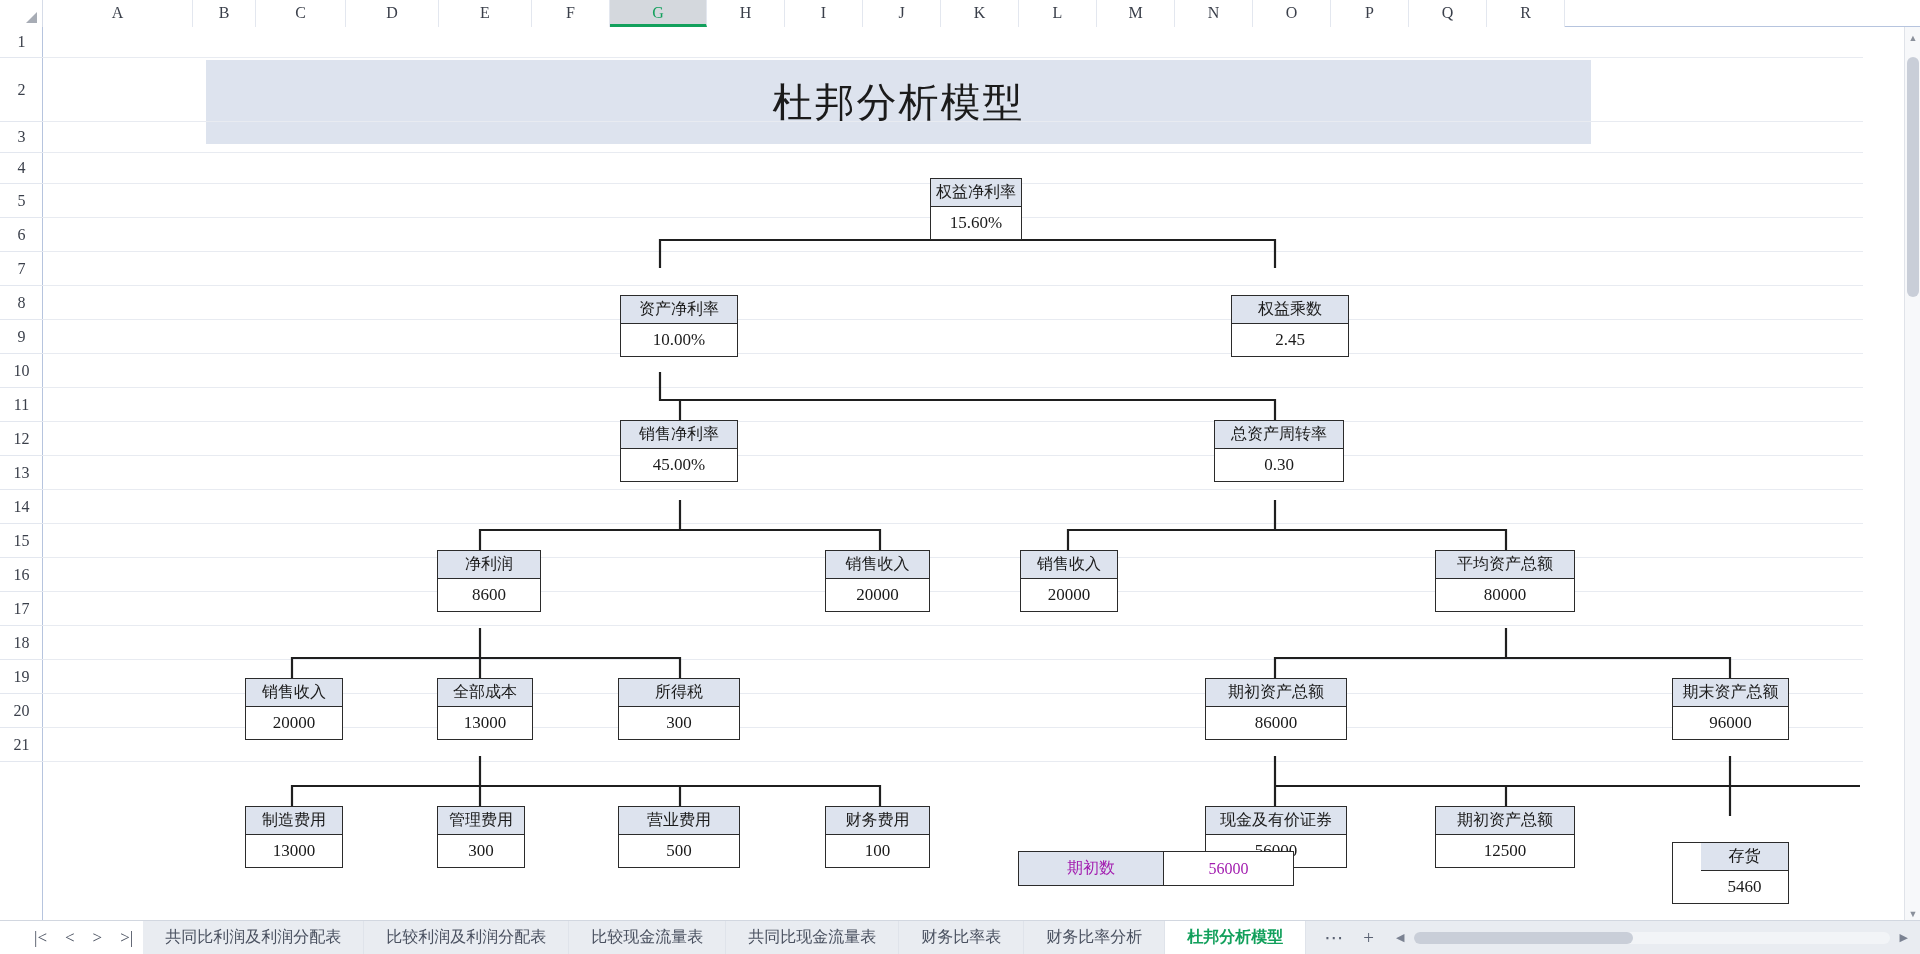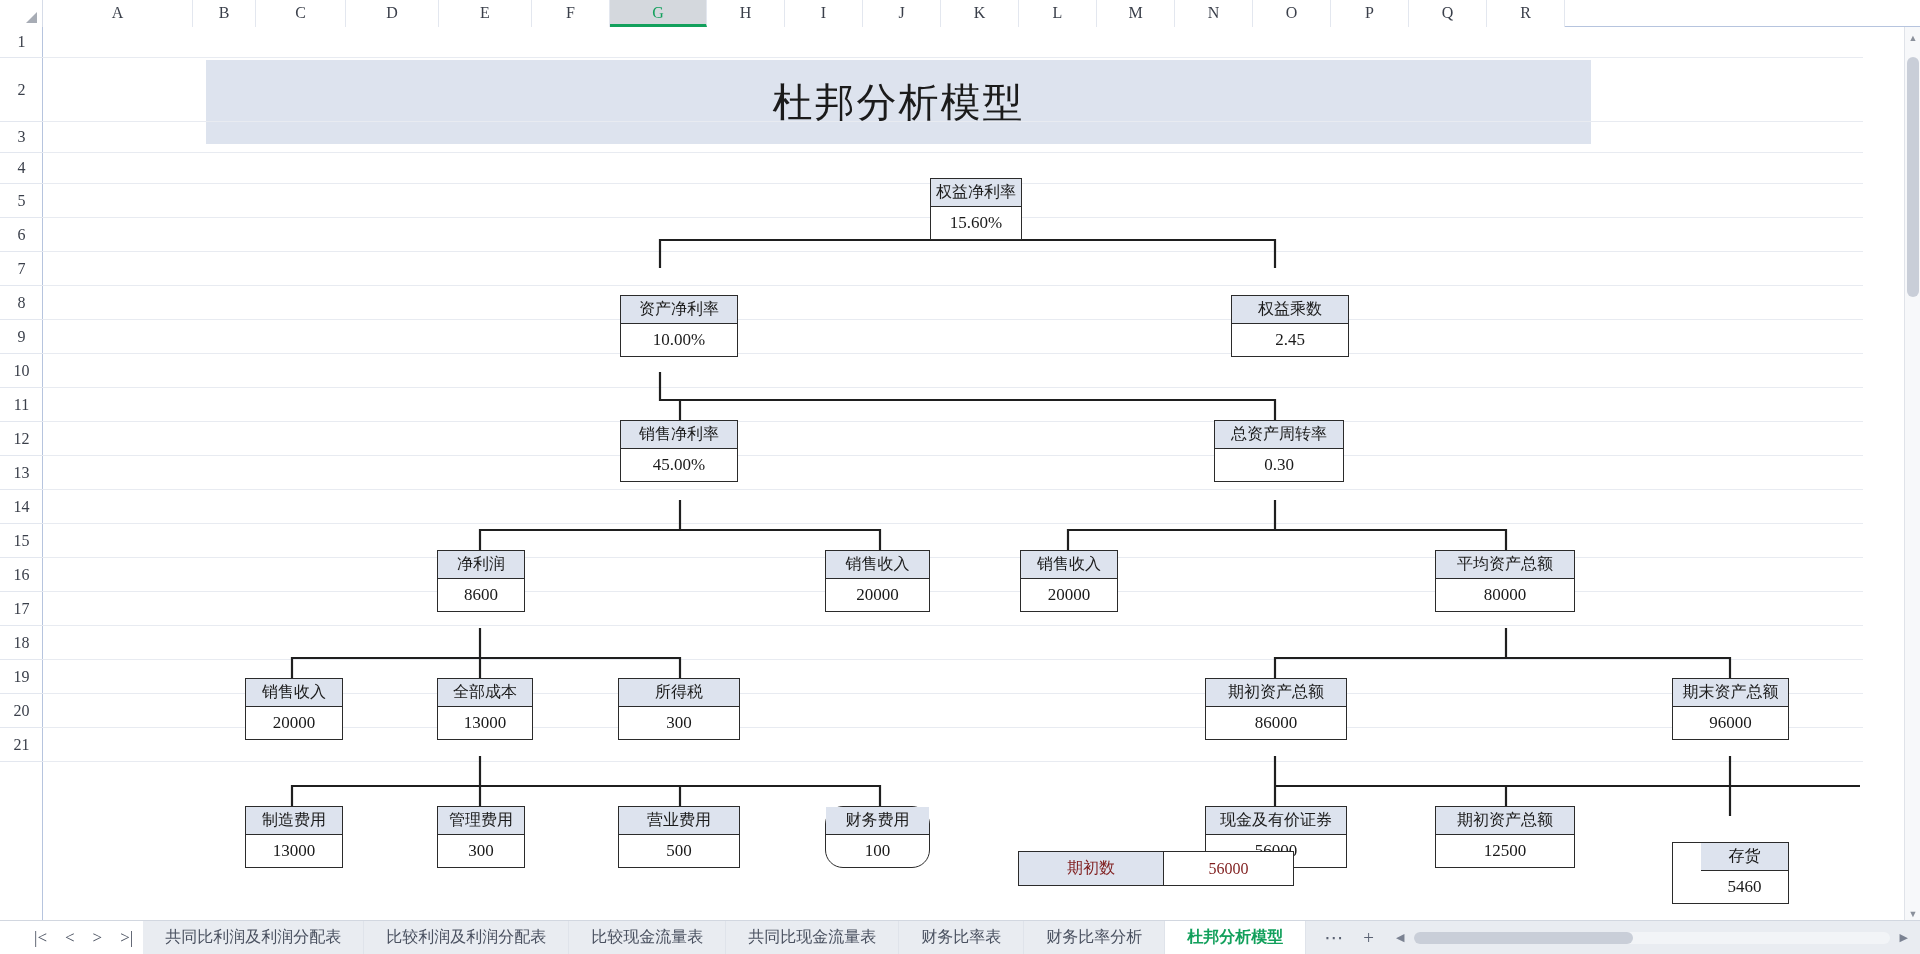--- a/index.html
+++ b/index.html
@@ -122,21 +122,21 @@
   
   .period-table {
     position: absolute;
     border-collapse: collapse;
   }
   .period-table td {
     border: 1px solid #2b2b2b;
     font-size: 16px;
     text-align: center;
     height: 34px;
-    color: #7f1d1d;
+    color: #a21caf;
   }
   .period-label { background: #dde3ee; width: 145px; }
   .period-value { background: #ffffff; width: 130px; }
 
   
   .watermark {
     position: absolute;
     left: 1135px; top: 876px;
     font-size: 43px;
     font-weight: bold;
@@ -355,21 +355,21 @@
         <div class="node-val">2.45</div>
       </div>
       <div class="node" style="left: 620px; top: 420px; width: 118px;">
         <div class="node-head">销售净利率</div>
         <div class="node-val">45.00%</div>
       </div>
       <div class="node" style="left: 1214px; top: 420px; width: 130px;">
         <div class="node-head">总资产周转率</div>
         <div class="node-val">0.30</div>
       </div>
-      <div class="node" style="left: 437px; top: 550px; width: 88px;">
+      <div class="node" style="left: 437px; top: 550px; width: 104px;">
         <div class="node-head">净利润</div>
         <div class="node-val">8600</div>
       </div>
       <div class="node" style="left: 825px; top: 550px; width: 105px;">
         <div class="node-head">销售收入</div>
         <div class="node-val">20000</div>
       </div>
       <div class="node" style="left: 1020px; top: 550px; width: 98px;">
         <div class="node-head">销售收入</div>
         <div class="node-val">20000</div>
@@ -403,21 +403,21 @@
         <div class="node-val">13000</div>
       </div>
       <div class="node" style="left: 437px; top: 806px; width: 88px;">
         <div class="node-head">管理费用</div>
         <div class="node-val">300</div>
       </div>
       <div class="node" style="left: 618px; top: 806px; width: 122px;">
         <div class="node-head">营业费用</div>
         <div class="node-val">500</div>
       </div>
-      <div class="node" style="left: 825px; top: 806px; width: 105px; border-radius: 18px;">
+      <div class="node" style="left: 825px; top: 806px; width: 105px;">
         <div class="node-head">财务费用</div>
         <div class="node-val">100</div>
       </div>
       <div class="node" style="left: 1205px; top: 806px; width: 142px;">
         <div class="node-head">现金及有价证券</div>
         <div class="node-val">56000</div>
       </div>
       <div class="node" style="left: 1435px; top: 806px; width: 140px;">
         <div class="node-head">期初资产总额</div>
         <div class="node-val">12500</div>

